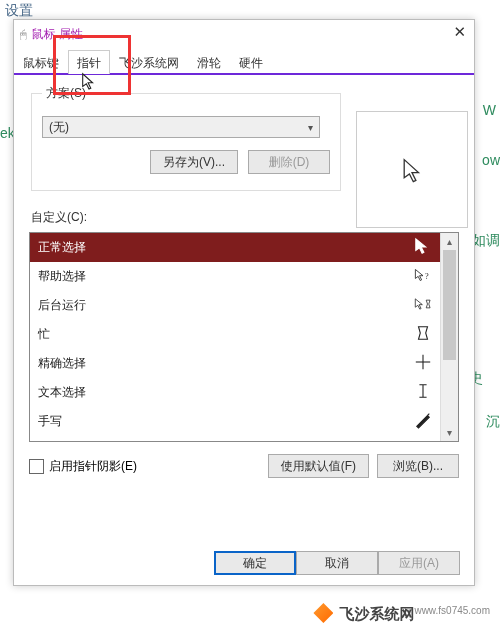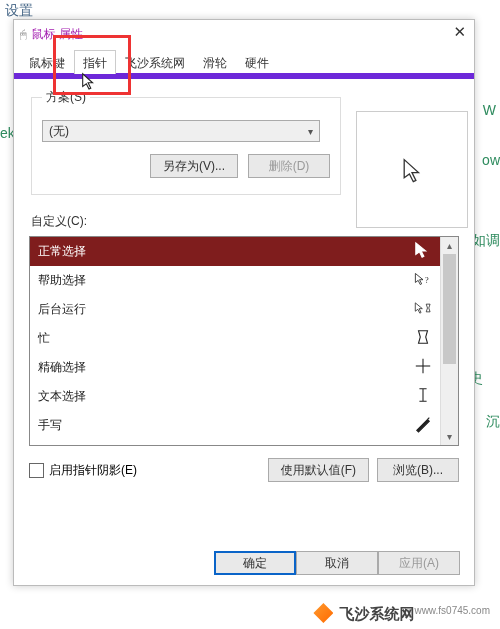--- a/index.html
+++ b/index.html
@@ -2,21 +2,21 @@
 <html><head>
 <meta charset="utf-8">
 <style>
 body{margin:0;font-family:"Microsoft YaHei","Segoe UI",sans-serif;font-size:12px;background:#fff;width:500px;height:629px;position:relative;overflow:hidden}
 .bg-text{position:absolute;color:#2e8b5e;font-size:14px}
 .dialog{position:absolute;left:13px;top:19px;width:460px;height:565px;background:#fff;border:1px solid #bbb;box-shadow:0 0 8px rgba(0,0,0,.2)}
 .title-bar{height:23px;padding:3px 6px;display:flex;align-items:center}
 .title-bar .t{font-size:12px;color:#a21caf}
 .close{position:absolute;right:8px;top:3px;font-size:15px;color:#333}
 .mouse-ico{font-size:11px;margin-right:5px;color:#555}
-.tabs{display:flex;padding-left:6px;height:24px;border-bottom:6px solid #6d28d9}
+.tabs{display:flex;height:24px;border-bottom:2px solid #6d28d9}
 .tab{padding:4px 8px;border:1px solid transparent;border-bottom:none;cursor:default;position:relative;top:1px;color:#333}
 .tab.active{border-color:#ccc;background:#fff}
 .red-box{position:absolute;left:53px;top:35px;width:78px;height:60px;border:3px solid #e33;box-sizing:border-box;pointer-events:none;z-index:50}
 .cursor-overlay{position:absolute;left:80px;top:72px;font-size:15px;z-index:51;color:#222;pointer-events:none}
 .content{padding:10px 15px}
 .scheme-frame{border:1px solid #ddd;padding:14px 10px 16px 10px;position:relative;width:288px}
 .scheme-frame legend{padding:0 4px;color:#333}
 .combo{width:278px;height:22px;border:1px solid #aaa;background:#efefef;padding:3px 6px;box-sizing:border-box;display:flex;justify-content:space-between;align-items:center;color:#333}
 .combo .chev{color:#555;font-size:10px}
 .btn{height:24px;border:1px solid #aaa;background:#e9e9e9;padding:8px 12px;display:inline-flex;align-items:center;justify-content:center;color:#333;min-width:82px;box-sizing:border-box}

